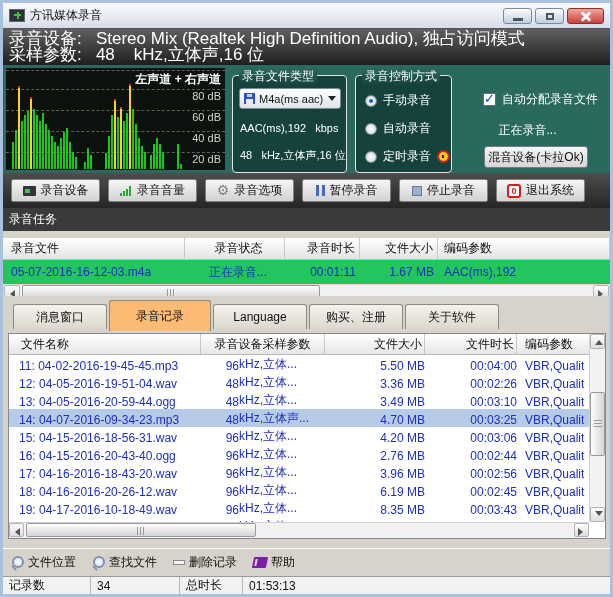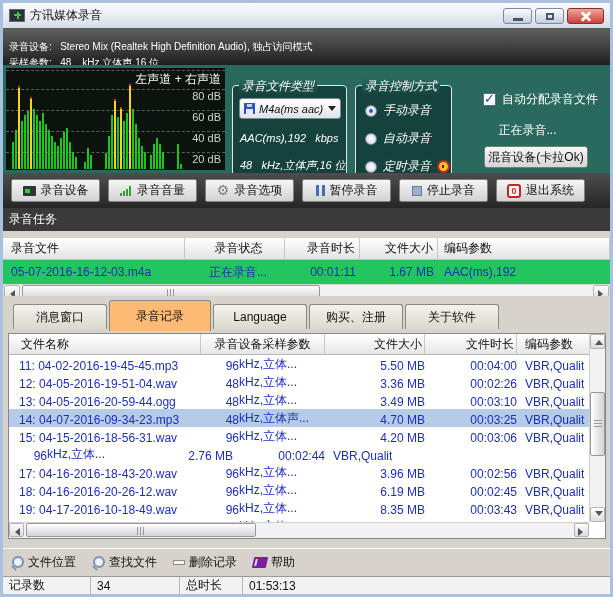--- a/index.html
+++ b/index.html
@@ -15,35 +15,35 @@
   .title { font-size:12px; color:#111; }
   .winbtns { margin-left:auto; display:flex; gap:3px; padding-right:2px; }
   .wbtn { width:29px; height:16px; border:1px solid #7a8aa0; border-radius:3px; background:linear-gradient(#fdfdfd,#c2cedf); position:relative; cursor:pointer; }
   .wbtn.close { width:37px; background:linear-gradient(#f2a59e,#c8413a); border-color:#8c2f2a; }
   .g-min { position:absolute; left:9px; top:9px; width:10px; height:3px; background:#4a5568; }
   .g-max { position:absolute; left:10px; top:4px; width:8px; height:7px; border:2px solid #4a5568; }
   .g-x::before,.g-x::after { content:""; position:absolute; left:12px; top:6px; width:12px; height:3px; background:#fff; border-radius:1px; }
   .g-x::before { transform:rotate(45deg); } .g-x::after { transform:rotate(-45deg); }
 
   
-  .infohdr { position:absolute; top:26px; left:0; right:0; height:36px; background:linear-gradient(#606060,#1e1e1e); color:#fff; font-size:10px; padding:10px 6px; }
+  .infohdr { position:absolute; top:26px; left:0; right:0; height:36px; background:linear-gradient(#606060,#1e1e1e); color:#fff; font-size:17px; padding:2px 6px; }
   .infohdr .row { height:16px; line-height:16px; white-space:pre; }
 
   
   .panel { position:absolute; top:62px; left:0; right:0; height:108px; background:#2a6a5e; }
   .meter { position:absolute; left:3px; top:3px; width:219px; height:102px; background:#0c120d; overflow:hidden; }
   .gline { position:absolute; left:0; right:0; border-top:1px dashed #59635a; }
   .glabel { position:absolute; right:4px; font-size:11px; color:#cfd6cf; }
-  .chlabel { position:absolute; top:3px; right:4px; font-size:12px; color:#fff; z-index:3; }
+  .chlabel { position:absolute; top:3px; right:4px; font-size:12px; color:#fff; z-index:3;font-weight:bold; }
   .bars { position:absolute; left:6px; bottom:1px; top:4px; display:flex; align-items:flex-end; gap:1px; z-index:2; }
   .bar { width:2px; background:#19c619; }
   .bar.y { background:#ffd21e; border-top:2px solid #e03020; }
   .bar.s { background:transparent; }
 
-  .gbox { position:absolute; top:20px; height:98px; border:1px solid #e4e4e4; border-radius:4px; background:#15423c; color:#fff;font-style:italic; }
+  .gbox { position:absolute; top:10px; height:98px; border:1px solid #e4e4e4; border-radius:4px; background:#15423c; color:#fff; }
   .gbox .legend { position:absolute; top:-8px; left:6px; background:#2a6a5e; padding:0 3px; font-size:12px; }
   .gbox1 { left:229px; width:115px; }
   .gbox2 { left:352px; width:97px; }
   .gbox1 .legend,.gbox2 .legend { background:linear-gradient(#2a6a5e,#15423c); }
   .dropdown { position:absolute; left:6px; top:12px; width:102px; height:21px; background:linear-gradient(#fff,#dfe3e8); border:1px solid #7a8a9a; border-radius:3px; display:flex; align-items:center; padding:0 4px; color:#111; font-size:11px; cursor:pointer; }
   .floppy-icon { width:11px; height:11px; background:#3050c8; position:relative; margin-right:4px; flex:none; }
   .floppy-icon::before { content:""; position:absolute; left:2px; bottom:0; width:7px; height:5px; background:#e8e8f4; }
   .floppy-icon::after { content:""; position:absolute; left:3px; top:1px; width:5px; height:3px; background:#c8d0e8; }
   .ddarrow { margin-left:auto; width:0; height:0; border-left:4px solid transparent; border-right:4px solid transparent; border-top:5px solid #222; }
   .gline1 { position:absolute; left:7px; font-size:11px; color:#fff; white-space:pre; }
@@ -386,20 +386,21 @@
             </div>
             <div class="rrow">
               <div class="c-name">15: 04-15-2016-18-56-31.wav</div>
               <div class="c-rate">96</div>
               <div class="c-ratetext">kHz,立体...</div>
               <div class="c-size">4.20 MB</div>
               <div class="c-time">00:03:06</div>
               <div class="c-codec">VBR,Qualit</div>
             </div>
             <div class="rrow">
+              <div class="c-name">16: 04-15-2016-20-43-40.ogg</div>
               <div class="c-rate">96</div>
               <div class="c-ratetext">kHz,立体...</div>
               <div class="c-size">2.76 MB</div>
               <div class="c-time">00:02:44</div>
               <div class="c-codec">VBR,Qualit</div>
             </div>
             <div class="rrow">
               <div class="c-name">17: 04-16-2016-18-43-20.wav</div>
               <div class="c-rate">96</div>
               <div class="c-ratetext">kHz,立体...</div>

